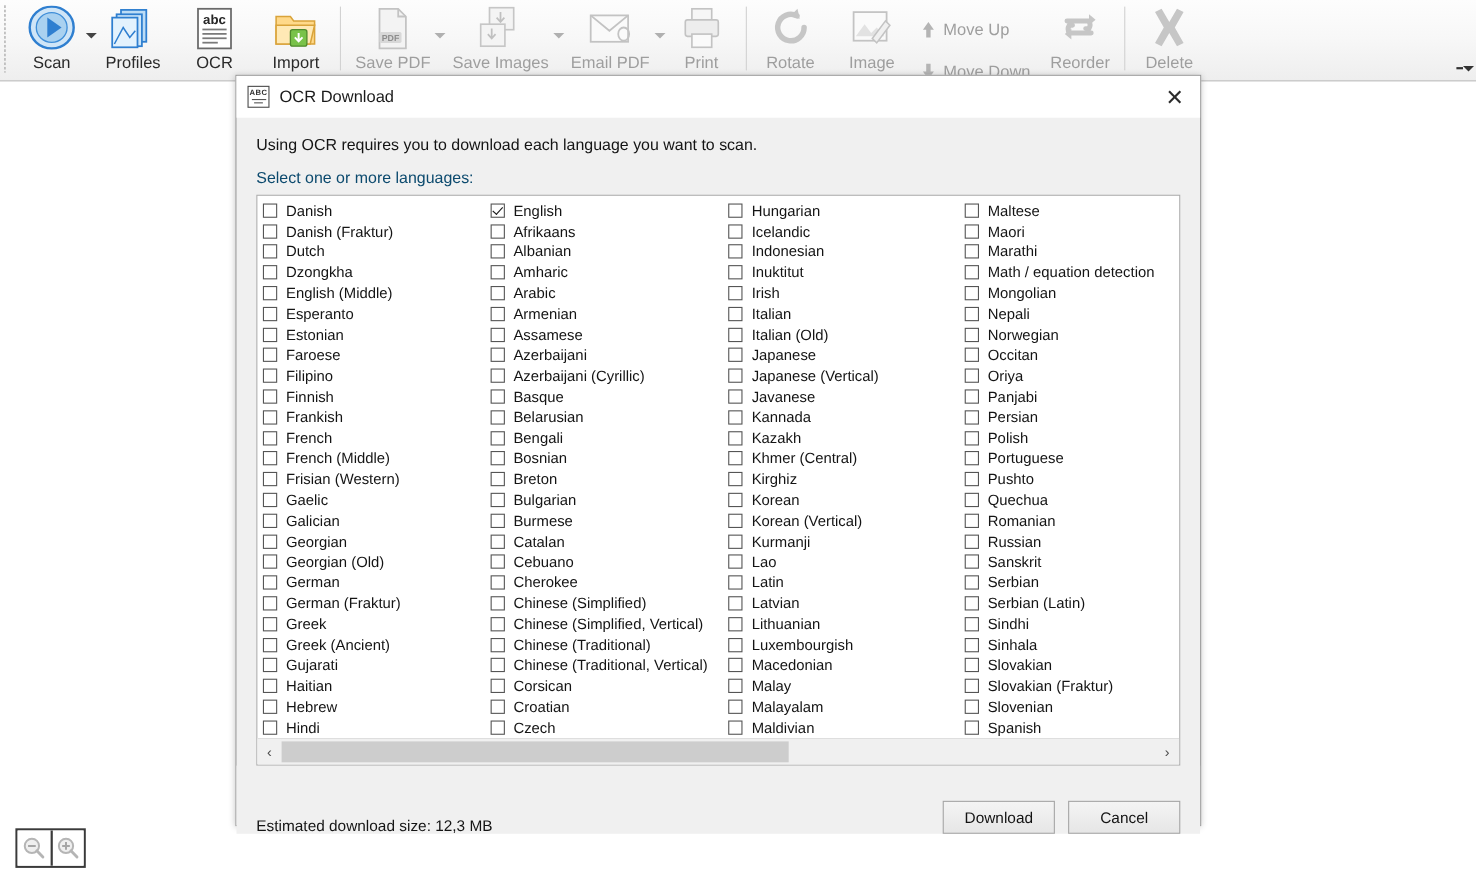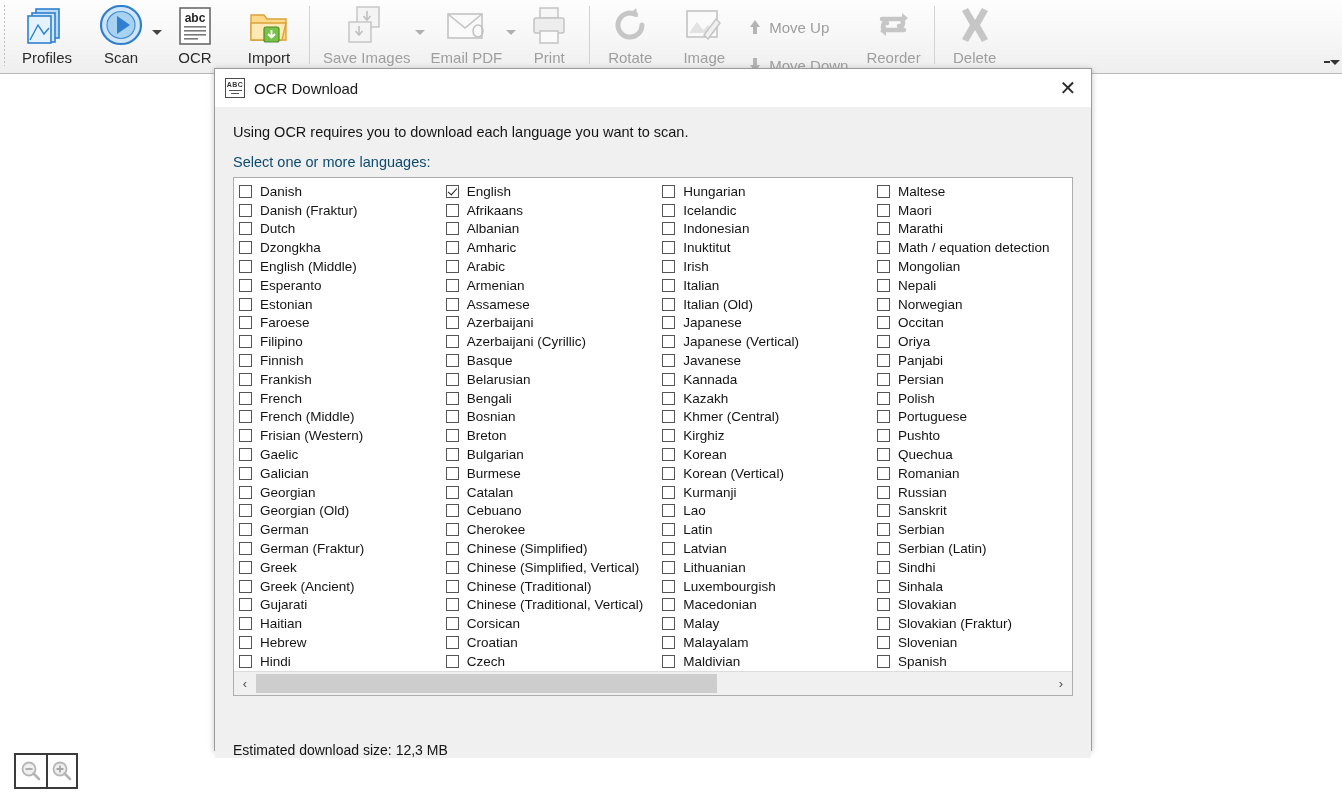--- a/index.html
+++ b/index.html
@@ -225,39 +225,39 @@
 <body>
 
 <div id="app">
 
   <div class="toolbar">
     <div class="tb-gripper"></div>
 
     <div class="tb-item">
       <div class="tb-icon">
         <svg width="46" height="42" viewBox="0 0 46 42">
+          <ellipse cx="23" cy="20" rx="20" ry="19" fill="#cfe5f7" stroke="#2f7fd0" stroke-width="2.2"></ellipse>
+          <ellipse cx="23" cy="20" rx="14" ry="13.5" fill="#a9d1f0" stroke="#3f8ed8" stroke-width="1.2"></ellipse>
+          <path d="M19 11 L32 20 L19 29 Z" fill="#2f7fd0"></path>
+        </svg>
+      </div>
+      <div class="tb-label">Scan</div>
+      <div class="tb-caret"></div>
+    </div>
+
+    <div class="tb-item">
+      <div class="tb-icon">
+        <svg width="46" height="42" viewBox="0 0 46 42">
           <rect x="12" y="4" width="23" height="29" fill="#bcdcf5" stroke="#2f7fd0" stroke-width="1.6"></rect>
           <rect x="8" y="8" width="23" height="29" fill="#cfe7fa" stroke="#2f7fd0" stroke-width="1.6"></rect>
           <rect x="4" y="11" width="23" height="27" fill="#e3f2fd" stroke="#2f7fd0" stroke-width="1.6"></rect>
           <path d="M6 35 L14 20 L20 29 L25 23" fill="none" stroke="#2f7fd0" stroke-width="1.4"></path>
         </svg>
       </div>
       <div class="tb-label">Profiles</div>
-    </div>
-
-    <div class="tb-item">
-      <div class="tb-icon">
-        <svg width="46" height="42" viewBox="0 0 46 42">
-          <ellipse cx="23" cy="20" rx="20" ry="19" fill="#cfe5f7" stroke="#2f7fd0" stroke-width="2.2"></ellipse>
-          <ellipse cx="23" cy="20" rx="14" ry="13.5" fill="#a9d1f0" stroke="#3f8ed8" stroke-width="1.2"></ellipse>
-          <path d="M19 11 L32 20 L19 29 Z" fill="#2f7fd0"></path>
-        </svg>
-      </div>
-      <div class="tb-label">Scan</div>
-      <div class="tb-caret"></div>
     </div>
 
     <div class="tb-item">
       <div class="tb-icon">
         <svg width="40" height="42" viewBox="0 0 40 42">
           <rect x="5" y="3" width="30" height="36" fill="#ffffff" stroke="#6a6a6a" stroke-width="1.6"></rect>
           <text x="20" y="17" font-family="Liberation Sans, sans-serif" font-size="12" font-weight="bold" fill="#262626" text-anchor="middle">abc</text>
           <g fill="#7a7a7a">
             <rect x="9" y="21" width="22" height="1.6"></rect>
             <rect x="9" y="25" width="22" height="1.6"></rect>
@@ -276,20 +276,32 @@
           <path d="M5 18 h35 l-4 17 H5 Z" fill="#ffe9b5" stroke="#d9a33a" stroke-width="1.4"></path>
           <rect x="18" y="22" width="15" height="15" rx="2" fill="#79c24a" stroke="#4f8a2c" stroke-width="1.2"></rect>
           <path d="M25.5 25 v6 M22 29 l3.5 3.5 L29 29" stroke="#fff" stroke-width="1.8" fill="none"></path>
         </svg>
       </div>
       <div class="tb-label">Import</div>
     </div>
 
     <div class="tb-sep"></div>
 
+    <div class="tb-item disabled">
+      <div class="tb-icon">
+        <svg width="40" height="42" viewBox="0 0 40 42">
+          <path d="M8 3 h17 l7 7 v29 H8 Z" fill="#f3f3f3" stroke="#c3c3c3" stroke-width="1.6"></path>
+          <path d="M25 3 v7 h7" fill="none" stroke="#c3c3c3" stroke-width="1.6"></path>
+          <rect x="8" y="24" width="20" height="10" rx="1.5" fill="#d8d8d8"></rect>
+          <text x="18" y="32" font-family="Liberation Sans, sans-serif" font-size="8" font-weight="bold" fill="#8d8d8d" text-anchor="middle">PDF</text>
+        </svg>
+      </div>
+      <div class="tb-label">Save PDF</div>
+      <div class="tb-caret dim"></div>
+    </div>
 
     <div class="tb-item disabled">
       <div class="tb-icon">
         <svg width="48" height="42" viewBox="0 0 48 42">
           <rect x="14" y="2" width="22" height="20" fill="#f4f4f4" stroke="#c6c6c6" stroke-width="1.5"></rect>
           <path d="M24 6 v8 M20.5 11 l3.5 4 3.5-4" stroke="#c0c0c0" stroke-width="1.6" fill="none"></path>
           <rect x="6" y="17" width="22" height="20" fill="#f4f4f4" stroke="#c6c6c6" stroke-width="1.5"></rect>
           <path d="M16 21 v8 M12.5 26 l3.5 4 3.5-4" stroke="#c0c0c0" stroke-width="1.6" fill="none"></path>
         </svg>
       </div>
@@ -861,16 +873,20 @@
           <div class="hs-track">
             <div class="hs-thumb"></div>
           </div>
           <div class="hs-arrow">›</div>
         </div>
       </div>
     </div>
 
     <div class="dlg-footer">
       <div class="foot-text">Estimated download size: 12,3 MB</div>
+      <div class="foot-btns">
+        <div class="btn">Download</div>
+        <div class="btn">Cancel</div>
+      </div>
     </div>
 
   </div>
 </div>
 
 </body></html>

